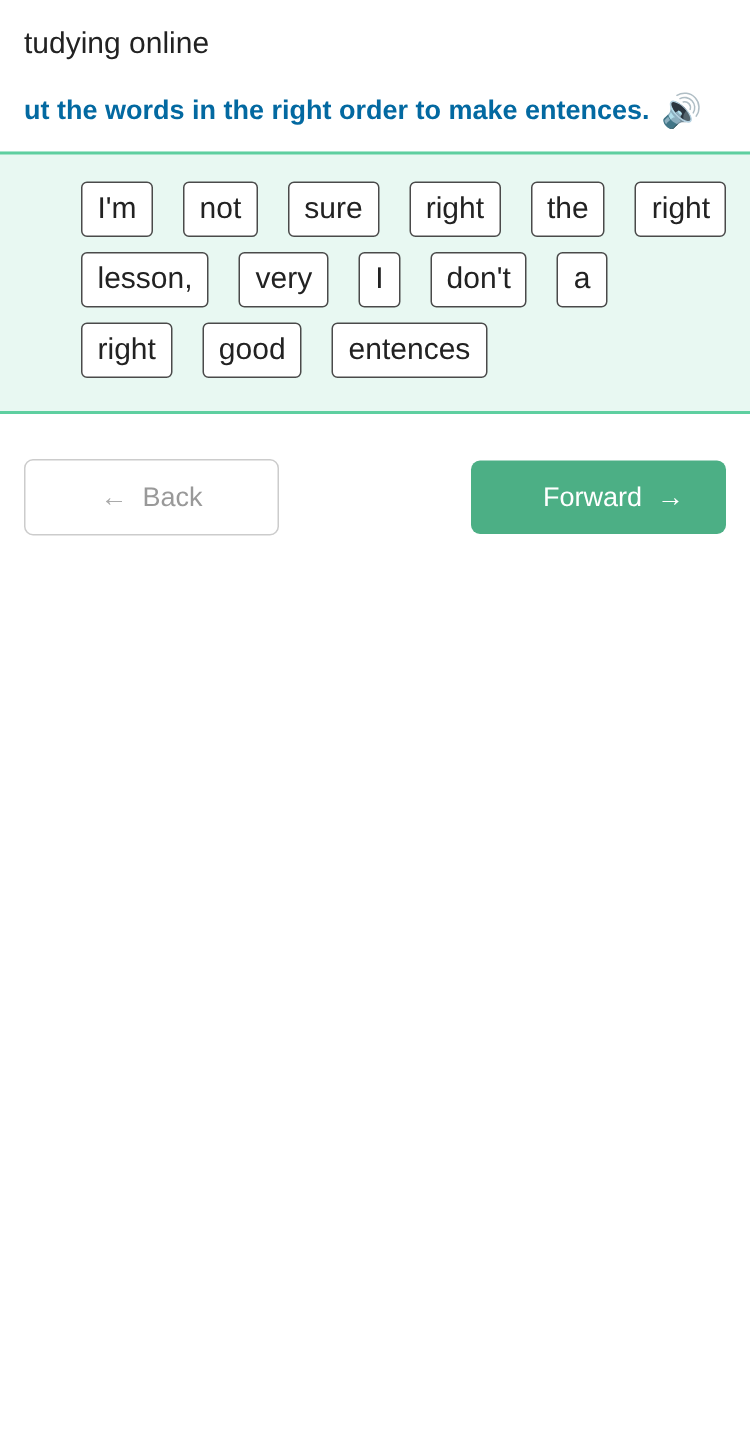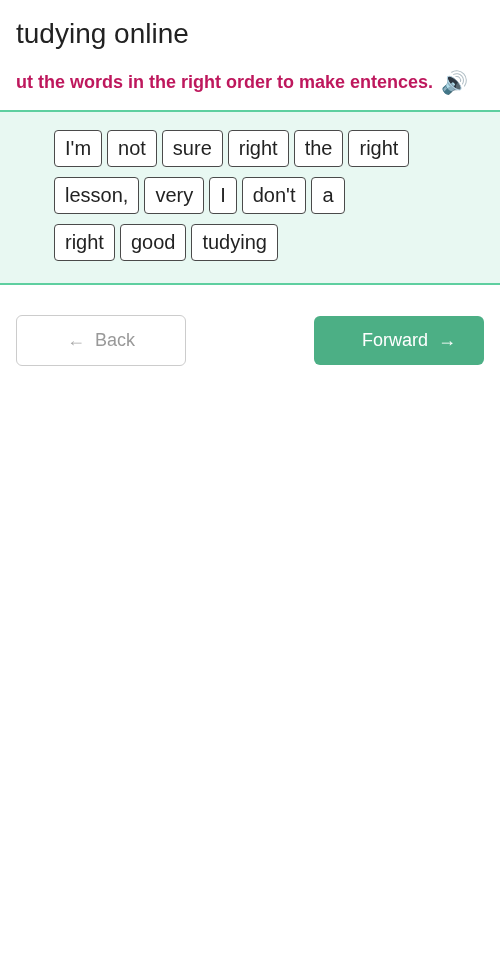--- a/index.html
+++ b/index.html
@@ -5,37 +5,37 @@
     * { box-sizing: border-box; margin: 0; padding: 0; }
     body {
       font-family: 'Segoe UI', Arial, sans-serif;
       background: #ffffff;
       width: 500px;
       min-height: 958px;
       overflow-x: hidden;
     }
 
     .page-title {
-      font-size: 28px;
+      font-size: 20px;
       font-weight: 400;
       color: #222;
       padding: 18px 16px 10px 16px;
     }
 
     .instruction-row {
       display: flex;
       align-items: center;
       gap: 8px;
       padding: 10px 16px 14px 16px;
     }
 
     .instruction-text {
       font-size: 18px;
       font-weight: 700;
-      color: #be185d;
+      color: #0369a1;
       line-height: 1.4;
     }
 
     .audio-icon {
       display: inline-flex;
       align-items: center;
       justify-content: center;
       cursor: pointer;
       color: #4a4a4a;
       font-size: 22px;
@@ -46,21 +46,21 @@
       background: #e8f8f2;
       border-top: 2px solid #5ecfa0;
       border-bottom: 2px solid #5ecfa0;
       padding: 18px 14px 22px 14px;
       margin: 0;
     }
 
     .word-line {
       display: flex;
       flex-wrap: wrap;
-      gap: 5px;
+      gap: 20px;
       margin-bottom: 10px;
       padding-left: 40px;
     }
 
     .word-line:last-child {
       margin-bottom: 0;
     }
 
     .word-box {
       border: 1.5px solid #4a4a4a;
@@ -147,21 +147,21 @@
   <div class="word-line">
     <span class="word-box">lesson,</span>
     <span class="word-box">very</span>
     <span class="word-box">I</span>
     <span class="word-box">don't</span>
     <span class="word-box">a</span>
   </div>
   <div class="word-line">
     <span class="word-box">right</span>
     <span class="word-box">good</span>
-    <span class="word-box">tudying</span>
+    <span class="word-box">entences</span>
   </div>
 </div>
 
 <div class="nav-row">
   <button class="back-btn">
     <span class="back-arrow">←</span>
     <span>Back</span>
   </button>
   <button class="forward-btn">
     <span>Forward</span>

